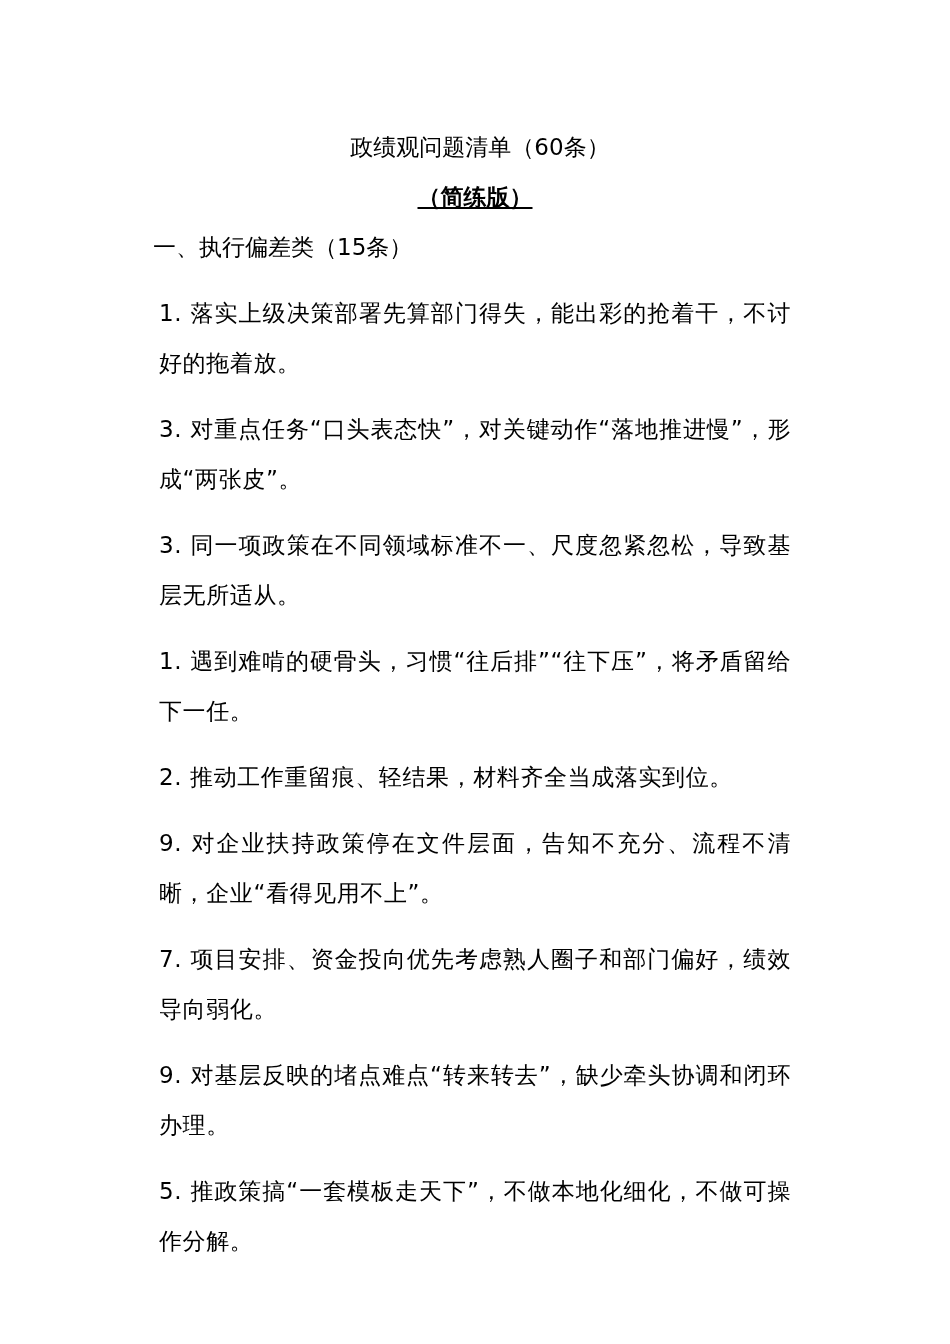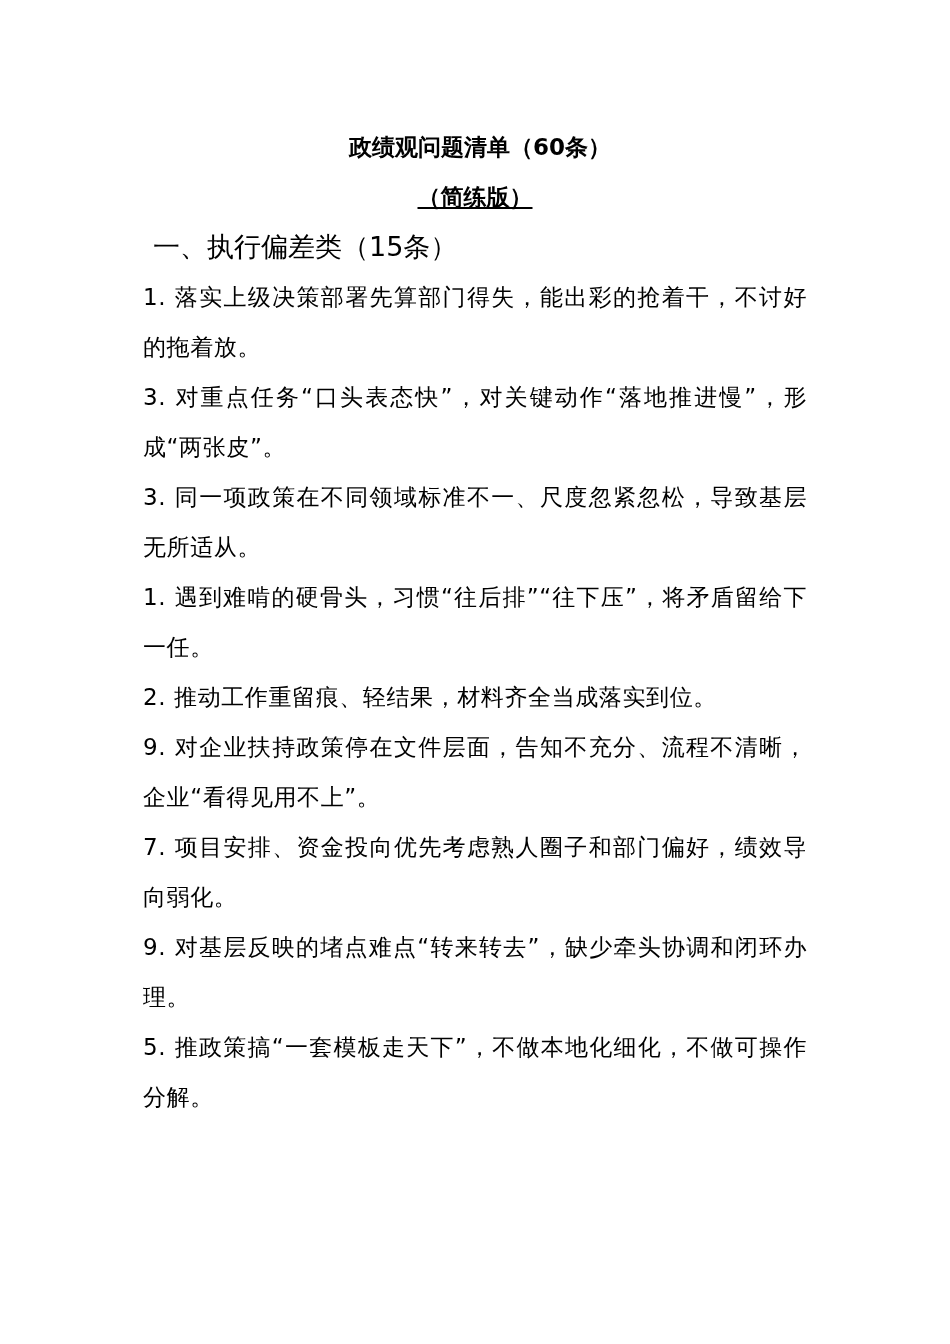--- a/index.html
+++ b/index.html
@@ -16,49 +16,49 @@
     color: #000000;
   }
   .page {
     position: absolute;
     left: 143px;
     top: 122px;
     width: 664px;
   }
   .title {
     text-align: center;
-    font-weight: bold;
+    font-weight: normal;
     font-size: 23px;
     line-height: 50px;
     height: 50px;
     margin: 0;
     padding-left: 10px;
   }
   .subtitle {
     text-align: center;
     font-weight: bold;
     font-size: 23px;
     line-height: 50px;
     height: 50px;
     margin: 0;
     padding-left: 0;
     text-decoration: underline;
   }
   .section {
-    font-size: 27px;
+    font-size: 23px;
     line-height: 50px;
     height: 50px;
     margin: 0;
     padding-left: 10px;
     white-space: nowrap;
   }
   .item {
     font-size: 23px;
     line-height: 50px;
-    margin: 0;
+    margin: 16px;
     text-align: justify;
     text-align-last: left;
     letter-spacing: 0.6px;
   }
 </style>
 </head>
 <body>
 
 <div class="page">
   <h1 class="title">政绩观问题清单（60条）</h1>

